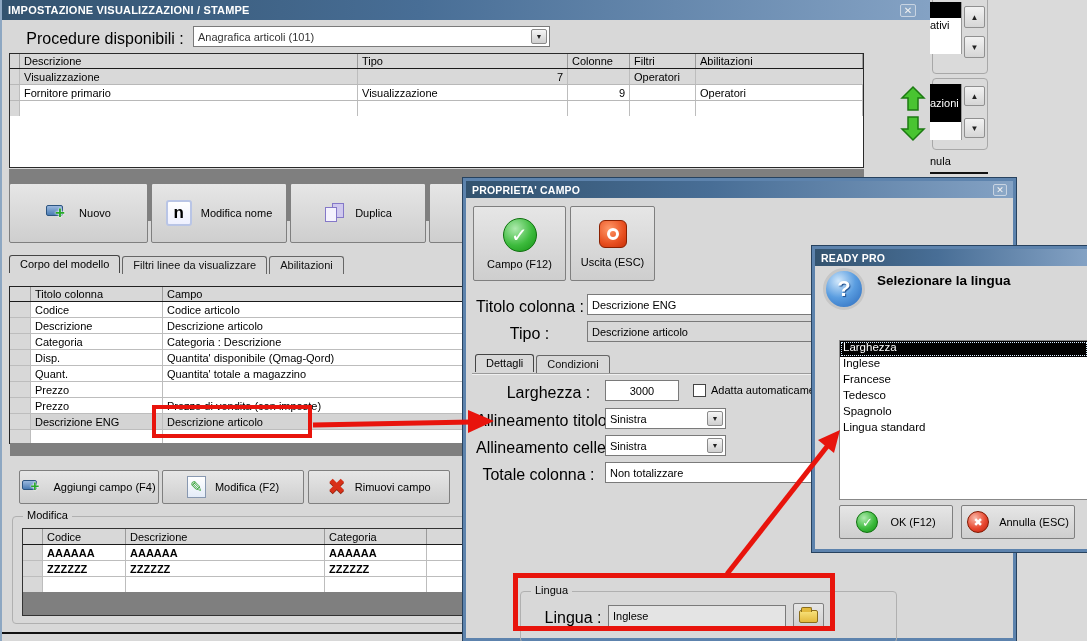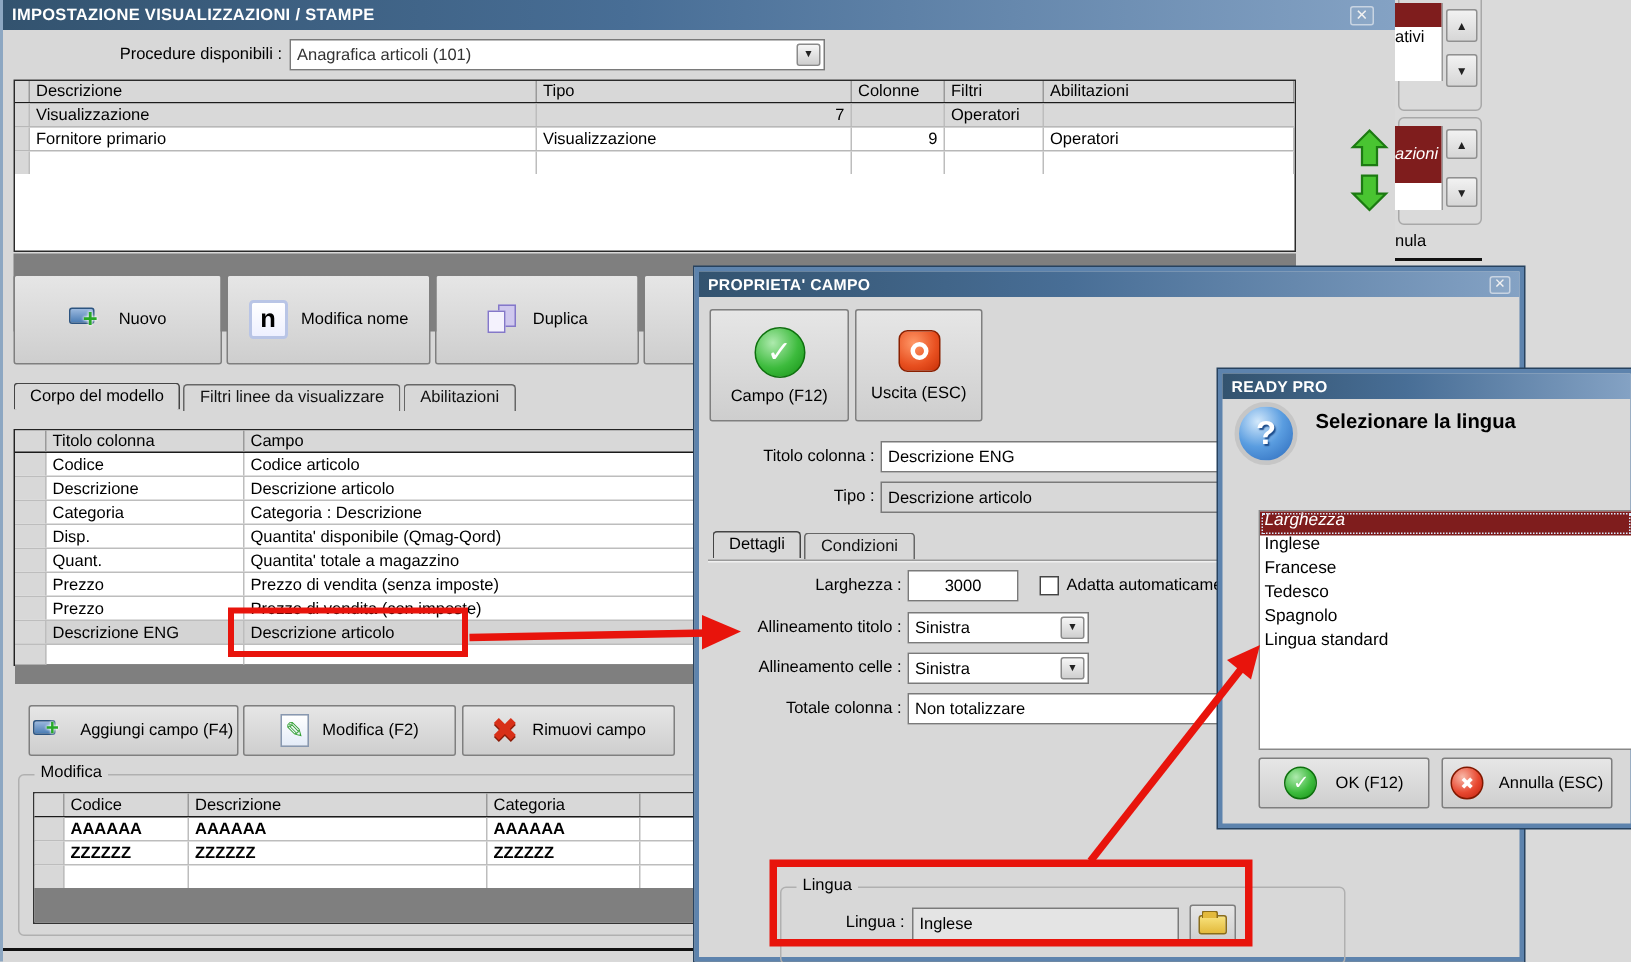--- a/index.html
+++ b/index.html
@@ -30,39 +30,39 @@
                font-size:7px; color:#222; }
   .groupbox { position:absolute; border:1px solid #b0b0b0; border-radius:4px; }
   .legend { position:absolute; top:-8px; left:10px; background:#d8d8d8; padding:0 4px;
             font-size:11px; color:#000; }
   .darkfill { background:#7f7f7f; }
   .tab { display:inline-block; font-size:11px; padding:2px 10px 3px 10px;
          border:1px solid #666; border-bottom:none; border-radius:3px 3px 0 0;
          background:#d8d8d8; margin-right:2px; position:relative; }
   .tab.active { font-weight:normal; top:0; border-color:#444; z-index:2; }
   .tab.rest { top:1px; color:#111; }
-  .lbl { position:absolute; font-size:11px; color:#000; text-align:right; white-space:nowrap; }
+  .lbl { position:absolute; font-size:16px; color:#000; text-align:center; white-space:nowrap; }
   .circle-ic { border-radius:50%; display:flex; align-items:center; justify-content:center;
                color:#fff; font-weight:bold; }
   .green-ic { background:radial-gradient(circle at 35% 30%,#aeeaae,#3dbb3d 55%,#149014);
               border:1px solid #0e700e; }
   .red-ic   { background:radial-gradient(circle at 35% 30%,#f8b8a8,#e84830 55%,#bc1e0c);
               border:1px solid #801800; }
   .bigx { color:#d83018; font-weight:bold; font-size:26px; line-height:1;
           text-shadow:0 1px 0 #8a1c08; }
   .folder { position:relative; width:19px; height:13px;
             background:linear-gradient(#f8e27c,#e3ba3c); border:1px solid #8a6d1a;
             border-radius:2px 2px 2px 2px; }
   .folder:before { content:""; position:absolute; top:-4px; left:1px; width:9px; height:4px;
                    background:#e3ba3c; border:1px solid #8a6d1a; border-bottom:none;
                    border-radius:2px 2px 0 0; }
   .scrollbtn { position:absolute; width:21px; height:22px; background:linear-gradient(#f2f2f2,#d6d6d6);
                border:1px solid #909090; border-radius:2px; display:flex; align-items:center;
                justify-content:center; font-size:8px; color:#222; }
-  .lb-sel { background:#7f1d1d; color:#fff;font-style:italic; }
+  .lb-sel { background:#000000; color:#fff; }
   svg.overlay { position:absolute; left:0; top:0; z-index:9; pointer-events:none; }
   .ann-rect { position:absolute; border:4px solid #e8140c; z-index:9; pointer-events:none; }
 </style>
 </head>
 <body>
 
 <div class="win" style="left:928px; top:0; width:159px; height:641px; background:#dadada; z-index:0;">
   <div class="groupbox" style="left:4px; top:-10px; width:56px; height:84px; border-color:#a8a8a8;"></div>
   <div class="abs" style="left:0; top:2px; width:34px; height:52px; background:#fff; border-right:1px solid #999;">
     <div class="lb-sel" style="height:16px;"></div>
@@ -211,21 +211,20 @@
       <span class="cell">Quantita' disponibile (Qmag-Qord)</span>
     </div>
     <div class="grid-row" style="grid-template-columns:21px 132px auto; height:16px; border-bottom:1px solid #bdbdbd;">
       <span class="cell" style="background:#d8d8d8;"></span>
       <span class="cell">Quant.</span>
       <span class="cell">Quantita' totale a magazzino</span>
     </div>
     <div class="grid-row" style="grid-template-columns:21px 132px auto; height:16px; border-bottom:1px solid #bdbdbd;">
       <span class="cell" style="background:#d8d8d8;"></span>
       <span class="cell">Prezzo</span>
-      <span class="cell">Prezzo di vendita (senza imposte)</span>
     </div>
     <div class="grid-row" style="grid-template-columns:21px 132px auto; height:16px; border-bottom:1px solid #bdbdbd;">
       <span class="cell" style="background:#d8d8d8;"></span>
       <span class="cell">Prezzo</span>
       <span class="cell">Prezzo di vendita (con imposte)</span>
     </div>
     <div class="grid-row" style="grid-template-columns:21px 132px auto; height:16px; background:#d4d4d4; border-bottom:1px solid #bdbdbd;">
       <span class="cell" style="background:#d8d8d8;"></span>
       <span class="cell">Descrizione ENG</span>
       <span class="cell">Descrizione articolo</span>

